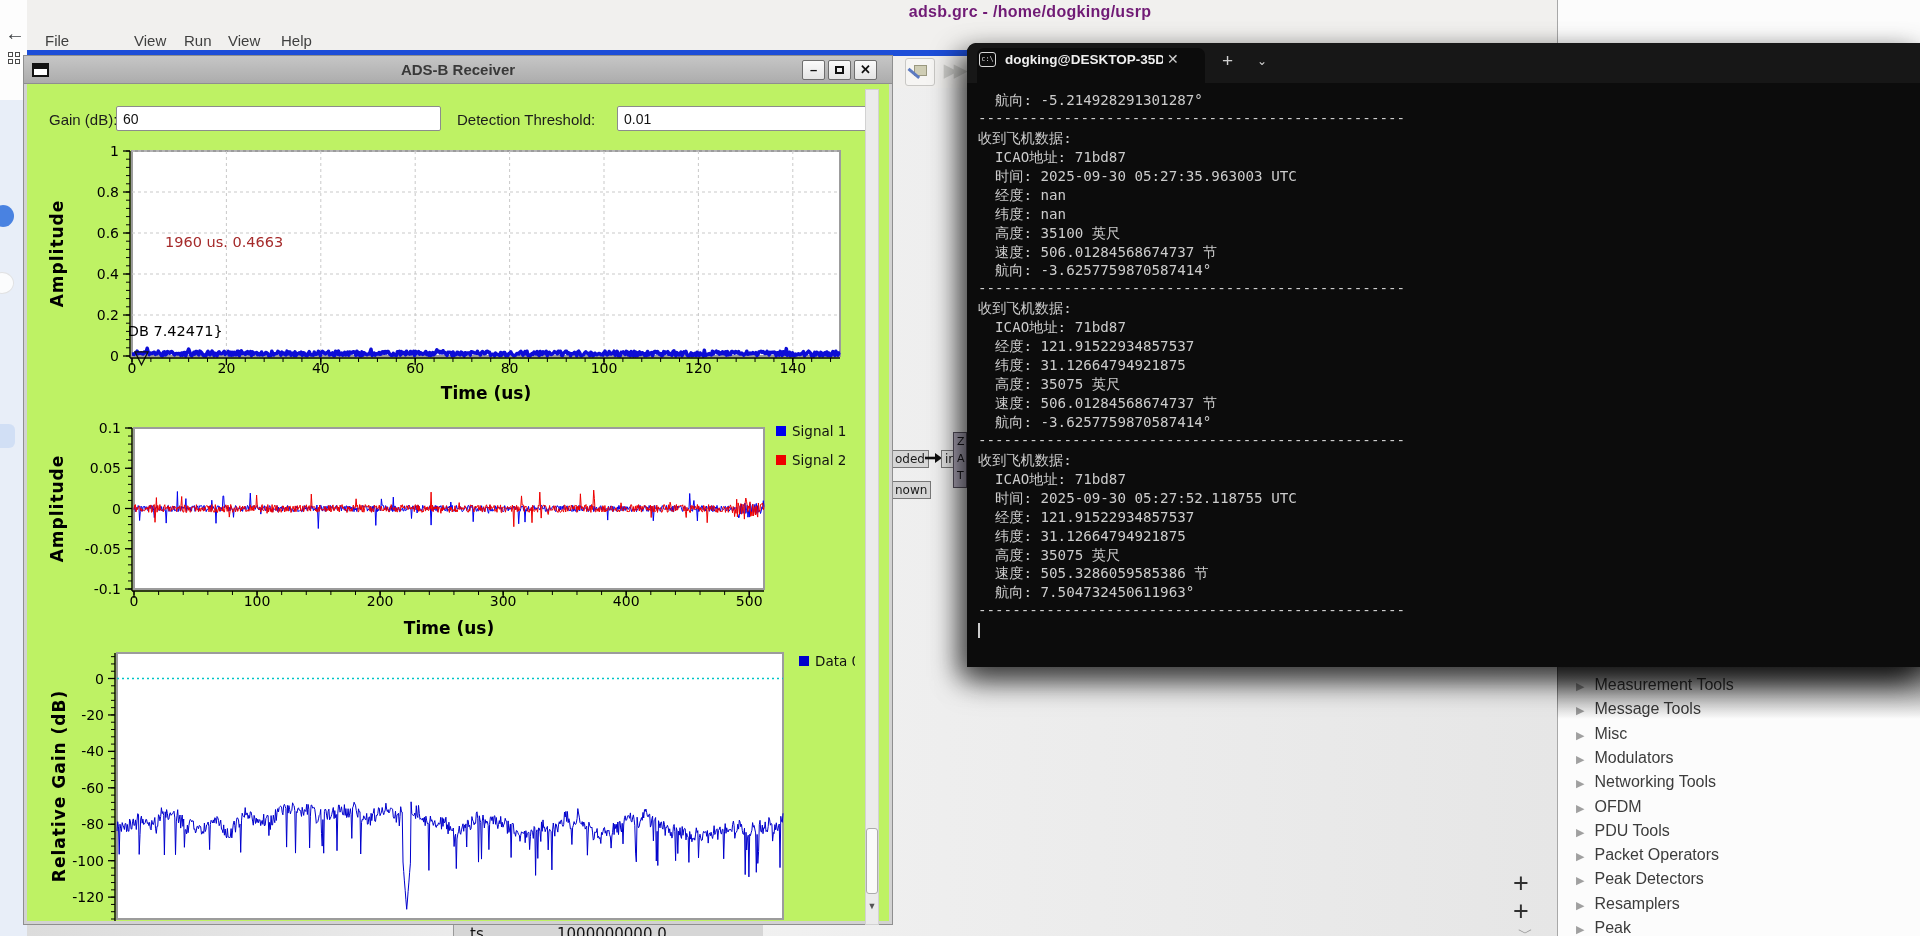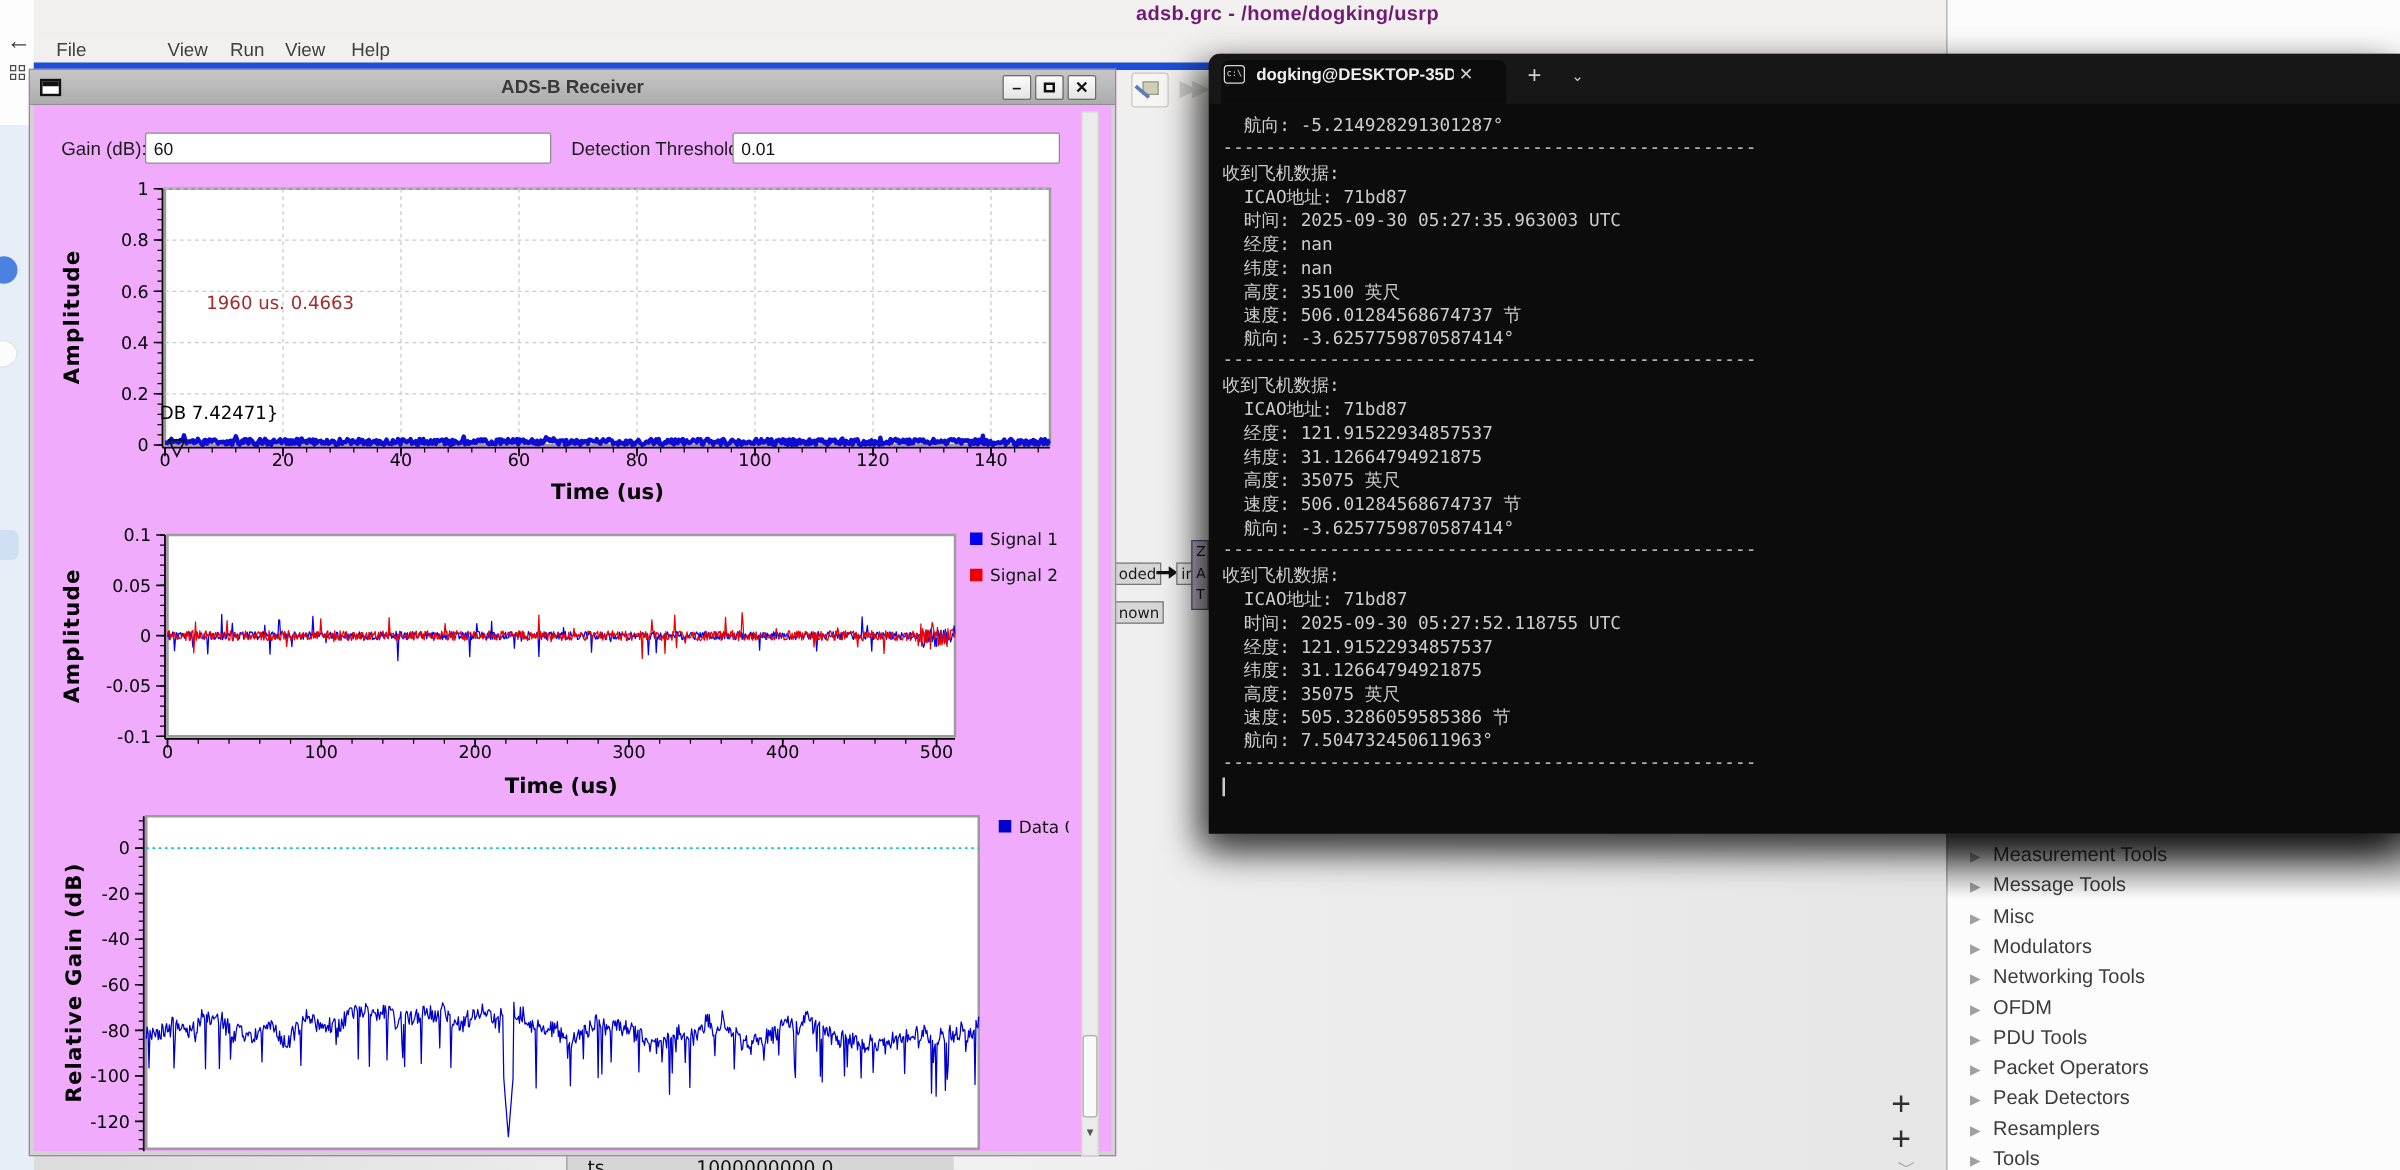--- a/index.html
+++ b/index.html
@@ -53,21 +53,21 @@
   .panel-item { position:absolute; left:18px; font-size:16px; color:#3c3c3c;
                 white-space:nowrap; }
   .panel-item .chev { color:#a0a0a0; font-size:11px; margin-right:10px; }
   #panel-shadow { left:1557px; top:667px; width:363px; height:52px;
                   background:linear-gradient(180deg,rgba(0,0,0,.62),rgba(0,0,0,0)); }
   #zoom-plus-1 { left:1513px; top:868px; font-size:27px; color:#2f2f2f; }
   #zoom-plus-2 { left:1513px; top:896px; font-size:27px; color:#2f2f2f; }
   #zoom-chev { left:1518px; top:924px; font-size:15px; color:#9a9a9a; }
 
   
-  #adsb-window { left:23px; top:55px; width:870px; height:870px; background:#f0abfc;
+  #adsb-window { left:23px; top:55px; width:870px; height:870px; background:#bef264;
                  border:1px solid #8f8f8f;
                  box-shadow:inset 0 0 0 3px #d2d2d2; }
   #adsb-titlebar { left:0; top:0; width:100%; height:28px;
                    background:linear-gradient(180deg,#c6c6c6,#acacac);
                    border-bottom:1px solid #8f8f8f; }
   #adsb-title { width:100%; top:5px; text-align:center; font-weight:bold;
                 font-size:15px; color:#393939; }
   #win-icon { left:8px; top:7px; width:17px; height:14px; background:#fff;
               border:2px solid #111; }
   #win-icon::before { content:""; position:absolute; left:0; top:0; width:100%;
@@ -172,39 +172,39 @@
   <div class="panel-item" style="top: 676px;"><span class="chev">▶</span><span>Measurement Tools</span></div>
       <div class="panel-item" style="top: 700.3px;"><span class="chev">▶</span><span>Message Tools</span></div>
       <div class="panel-item" style="top: 724.6px;"><span class="chev">▶</span><span>Misc</span></div>
       <div class="panel-item" style="top: 748.9px;"><span class="chev">▶</span><span>Modulators</span></div>
       <div class="panel-item" style="top: 773.2px;"><span class="chev">▶</span><span>Networking Tools</span></div>
       <div class="panel-item" style="top: 797.5px;"><span class="chev">▶</span><span>OFDM</span></div>
       <div class="panel-item" style="top: 821.8px;"><span class="chev">▶</span><span>PDU Tools</span></div>
       <div class="panel-item" style="top: 846.1px;"><span class="chev">▶</span><span>Packet Operators</span></div>
       <div class="panel-item" style="top: 870.4px;"><span class="chev">▶</span><span>Peak Detectors</span></div>
       <div class="panel-item" style="top: 894.7px;"><span class="chev">▶</span><span>Resamplers</span></div>
-      <div class="panel-item" style="top: 919px;"><span class="chev">▶</span><span>Tools</span></div>
+      <div class="panel-item" style="top: 919px;"><span class="chev">▶</span><span>Peak</span></div>
     </div>
   <div id="panel-shadow" class="abs"></div>
   <div id="zoom-plus-1" class="abs">+</div>
   <div id="zoom-plus-2" class="abs">+</div>
   <div id="zoom-chev" class="abs">﹀</div>
 
   <div id="adsb-window" class="abs">
     <div id="adsb-titlebar" class="abs"></div>
     <div id="win-icon" class="abs"></div>
     <div id="adsb-title" class="abs">ADS-B Receiver</div>
     <div id="btn-min" class="win-btn">–</div>
     <div id="btn-max" class="win-btn"><i></i></div>
     <div id="btn-close" class="win-btn">✕</div>
 
     <div class="ctl-label" style="left:25px;top:55px;">Gain (dB):</div>
     <input class="ctl-input" style="left: 92px; top: 50px; width: 325px;" value="60">
     <div class="ctl-label" style="left:433px;top:55px;">Detection Threshold:</div>
-    <input class="ctl-input" style="left: 562px; top: 50px; width: 262px;" value="0.01">
+    <input class="ctl-input" style="left: 593px; top: 50px; width: 262px;" value="0.01">
 
     <svg id="svg-correlation-plot" class="plot-svg" style="left:17px;top:85px;" width="812" height="272">
         <rect x="91" y="10" width="708" height="205" fill="#ffffff" stroke="#9c9c9c" stroke-width="2"></rect>
         <line x1="185.4" y1="10" x2="185.4" y2="215" stroke="#c9c9c9" stroke-width="1" stroke-dasharray="3,3"></line>
         <line x1="279.8" y1="10" x2="279.8" y2="215" stroke="#c9c9c9" stroke-width="1" stroke-dasharray="3,3"></line>
         <line x1="374.2" y1="10" x2="374.2" y2="215" stroke="#c9c9c9" stroke-width="1" stroke-dasharray="3,3"></line>
         <line x1="468.6" y1="10" x2="468.6" y2="215" stroke="#c9c9c9" stroke-width="1" stroke-dasharray="3,3"></line>
         <line x1="563" y1="10" x2="563" y2="215" stroke="#c9c9c9" stroke-width="1" stroke-dasharray="3,3"></line>
         <line x1="657.4" y1="10" x2="657.4" y2="215" stroke="#c9c9c9" stroke-width="1" stroke-dasharray="3,3"></line>
         <line x1="751.8" y1="10" x2="751.8" y2="215" stroke="#c9c9c9" stroke-width="1" stroke-dasharray="3,3"></line>

